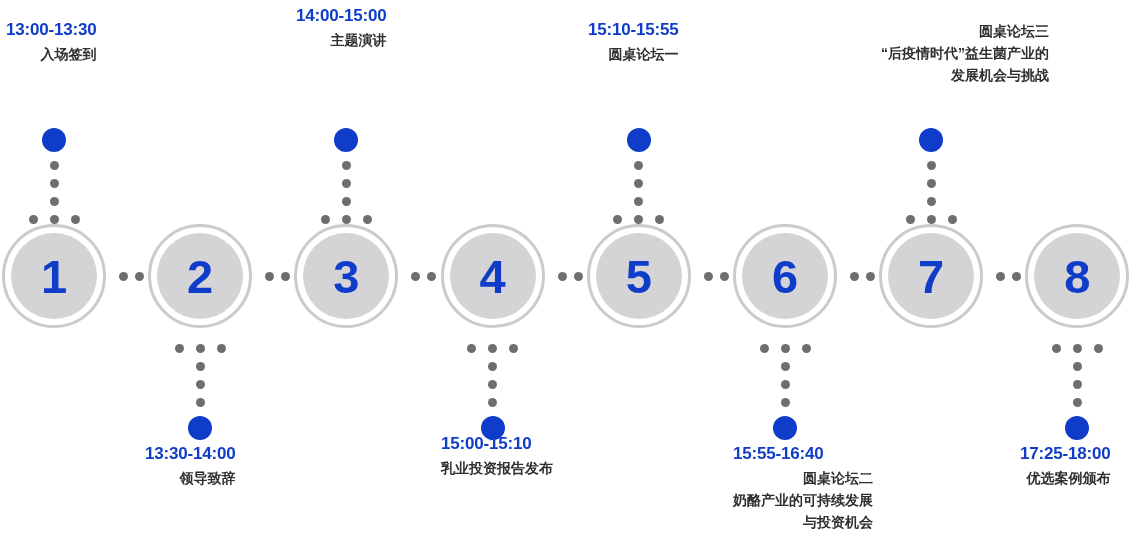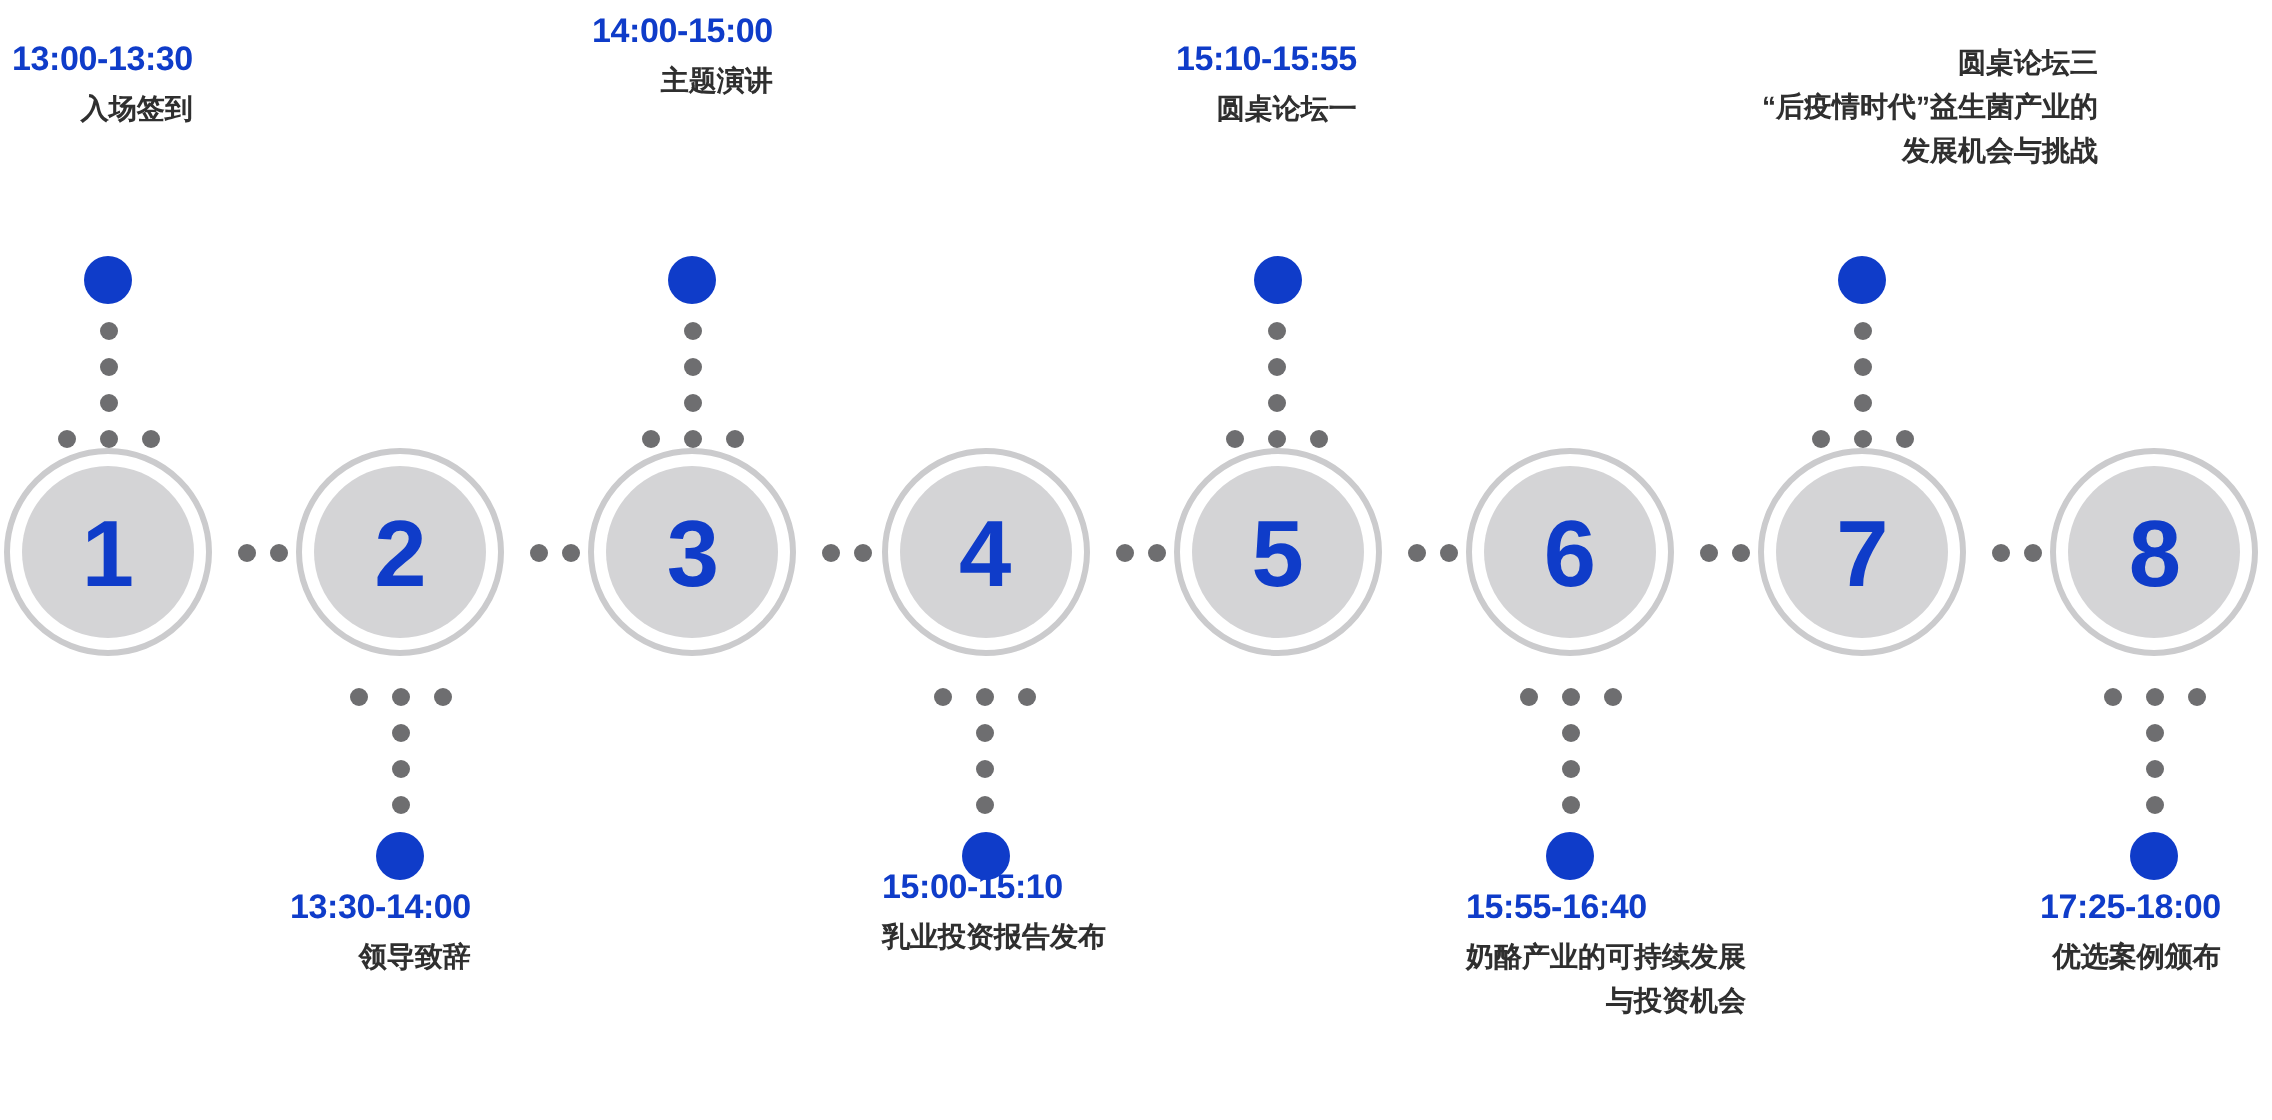--- a/index.html
+++ b/index.html
@@ -170,20 +170,21 @@
       </div>
       <div class="label" style="left: 588px; top: 18px;">
         <div class="time">15:10-15:55</div>
         <div class="desc">
           <div>圆桌论坛一</div>
         </div>
       </div>
       <div class="label" style="left: 733px; top: 442px;">
         <div class="time">15:55-16:40</div>
         <div class="desc">
+          <div>圆桌论坛二</div>
           <div>奶酪产业的可持续发展</div>
           <div>与投资机会</div>
         </div>
       </div>
       <div class="label" style="left: 881px; top: 18px;">
         <div class="desc">
           <div>圆桌论坛三</div>
           <div>“后疫情时代”益生菌产业的</div>
           <div>发展机会与挑战</div>
         </div>

